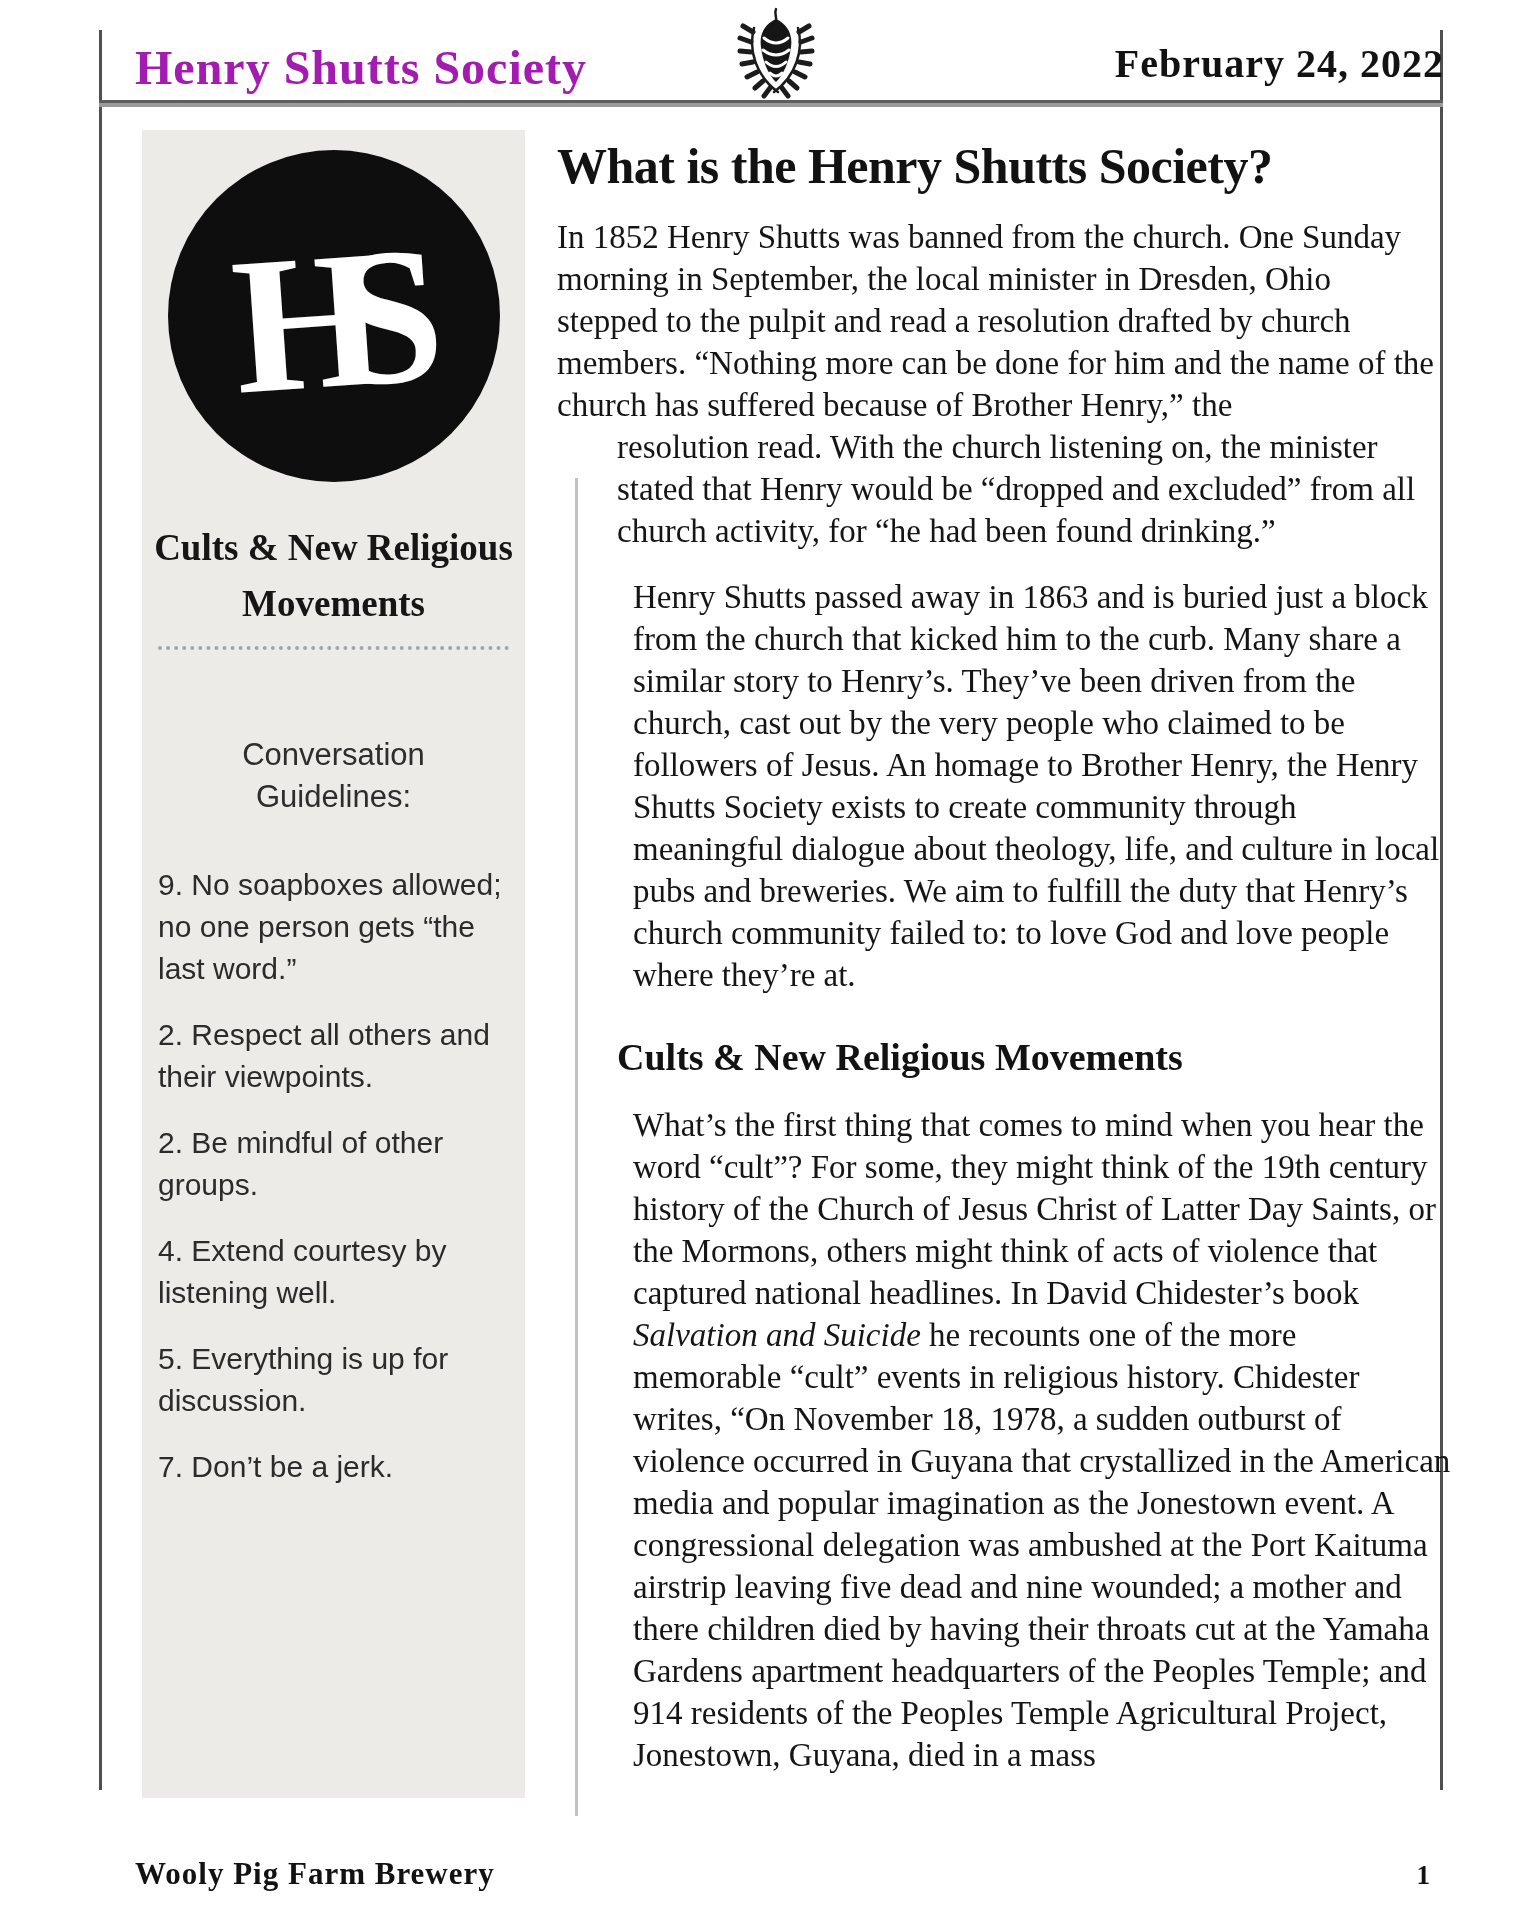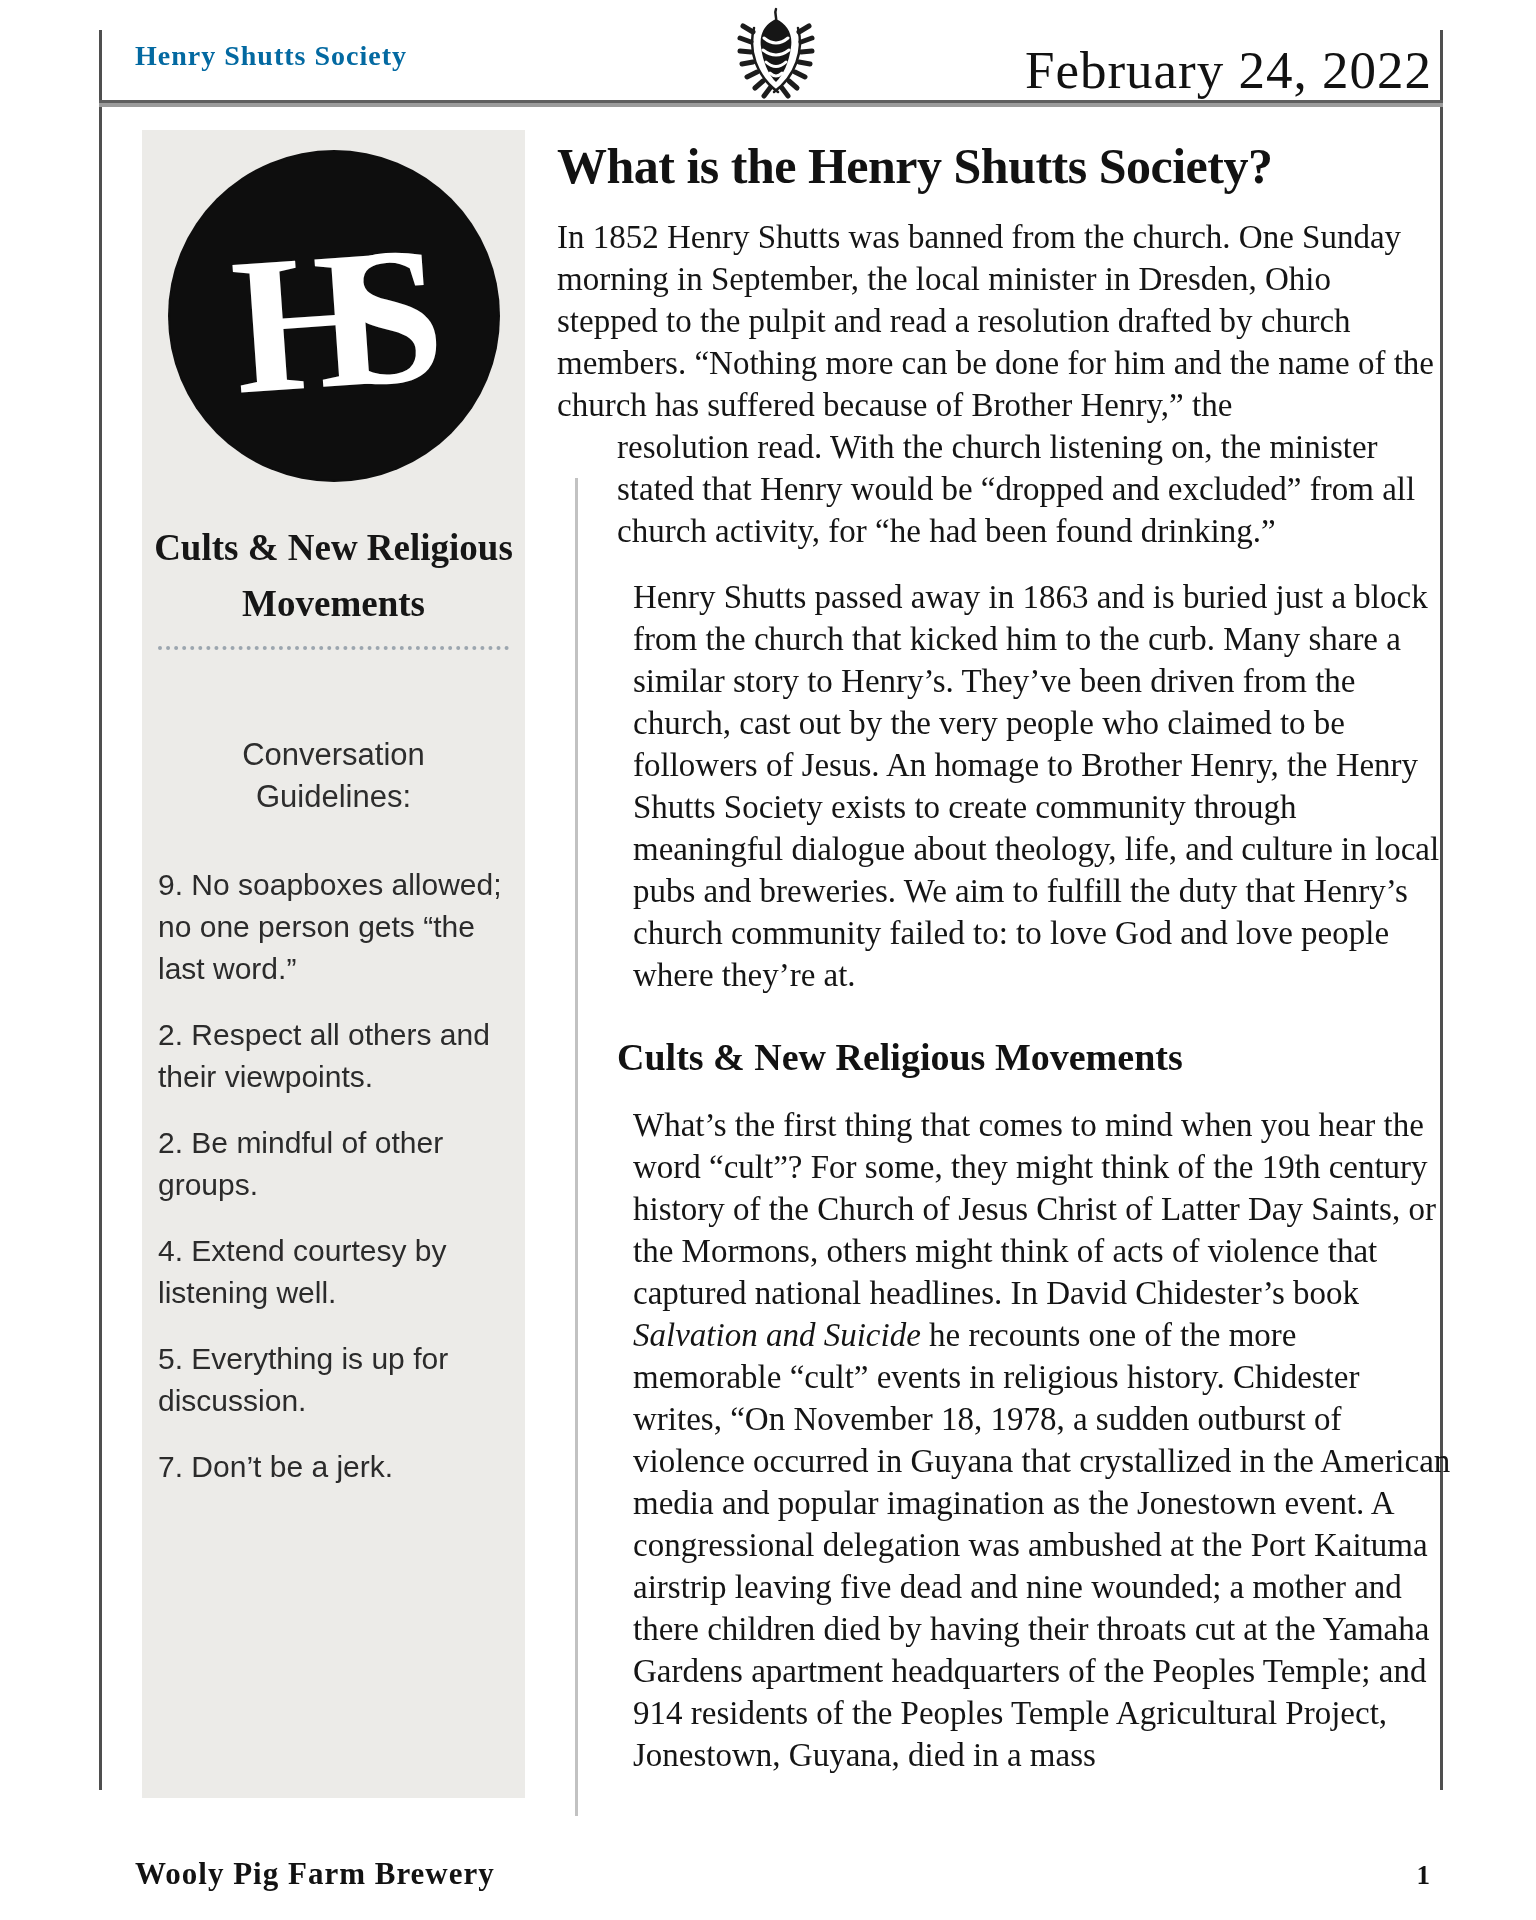--- a/index.html
+++ b/index.html
@@ -10,25 +10,25 @@
     color:#151515;
   }
   
   .border-line { position:absolute; top:30px; width:3px; height:1760px; background:#4f4f4f; }
   .border-left  { left:99px; }
   .border-right { left:1440px; }
 
   
   .masthead-title {
     position:absolute; left:135px; top:40px;
-    font-size:28px; font-weight:700; letter-spacing:1px; color:#0369a1;
+    font-size:48px; font-weight:700; letter-spacing:1px; color:#a21caf;
   }
   .masthead-date {
-    position:absolute; right:104px; top:40px;
-    font-size:53px; font-weight:400; letter-spacing:1px; color:#121212;
+    position:absolute; right:92px; top:40px;
+    font-size:40px; font-weight:700; letter-spacing:1px; color:#121212;
   }
   .masthead-icon { position:absolute; left:724px; top:6px; width:104px; height:96px; }
   .header-rule {
     position:absolute; left:99px; top:100px; width:1344px; height:7px;
     background:linear-gradient(to bottom,#5e5e5e 0 45%,#9b9b9b 45% 100%);
   }
 
   
   .sidebar {
     position:absolute; left:142px; top:130px; width:383px; height:1668px;

